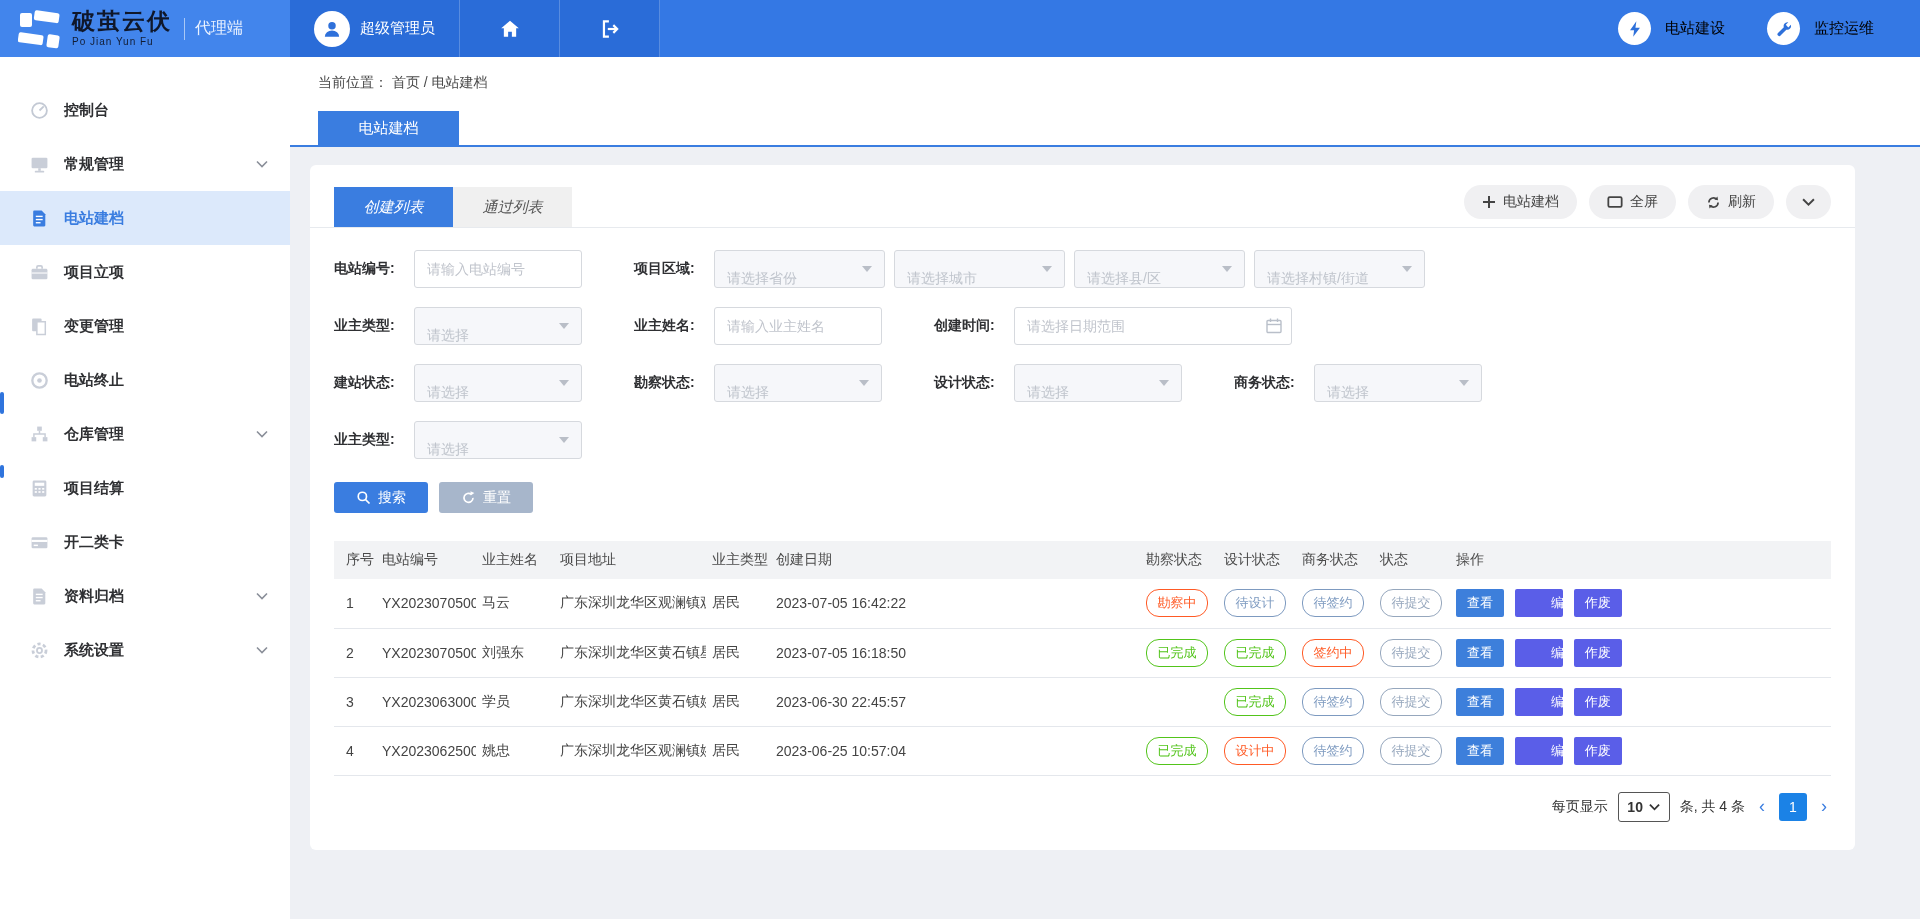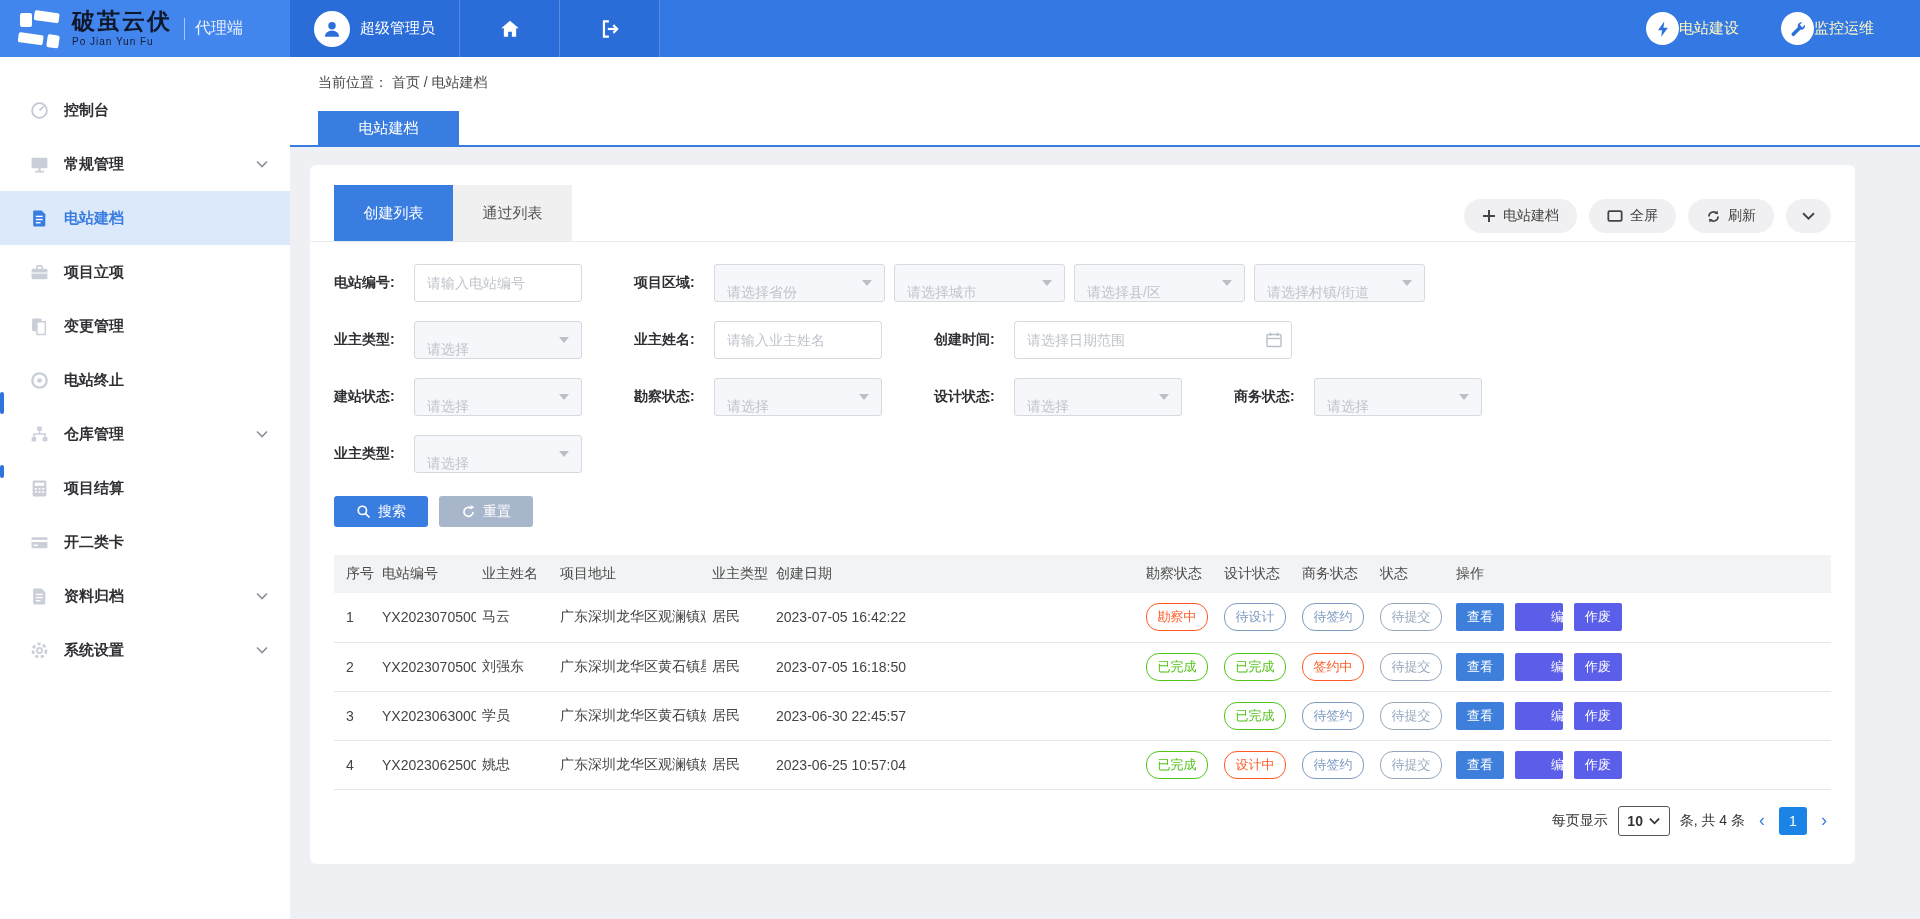--- a/index.html
+++ b/index.html
@@ -15,21 +15,21 @@
   .logo-sub { font-size:10px; letter-spacing:1px; margin-top:4px; opacity:.95; }
   .portal { display:flex; align-items:center; color:#eaf2ff; font-size:16px; margin-left:12px; }
   .portal:before { content:""; width:1px; height:22px; background:rgba(255,255,255,.55); margin-right:10px; display:inline-block; }
   .hseg { background:#2a6cd8; display:flex; align-items:center; justify-content:center; border-right:1px solid rgba(255,255,255,.22); }
   .user-seg { width:170px; gap:10px; }
   .avatar { width:36px; height:36px; border-radius:50%; background:#fff; display:flex; align-items:center; justify-content:center; }
   .user-name { color:#fff; font-size:15px; }
   .icon-seg { width:100px; }
   .hspacer { flex:1; }
   .hnav { display:flex; align-items:center; gap:42px; padding-right:46px; }
-  .hnav-item { display:flex; align-items:center; gap:0; color:#fef9c3; font-size:15px; cursor:pointer; }
+  .hnav-item { display:flex; align-items:center; gap:14px; color:#000000; font-size:15px; cursor:pointer; }
   .circle-ico { width:33px; height:33px; border-radius:50%; background:#fff; display:flex; align-items:center; justify-content:center; }
 
   
   .sidebar { position:absolute; top:57px; left:0; width:290px; bottom:0; background:#fff; padding-top:26px; }
   .side-item { position:relative; height:54px; display:flex; align-items:center; padding-left:30px; cursor:pointer; }
   .side-item .lbl { margin-left:15px; font-size:15px; font-weight:600; color:#2f3033; }
   .side-item.active { background:#dce9fb; }
   .side-item.active .lbl { color:#3a7de0; }
   .side-chev { position:absolute; right:22px; top:50%; margin-top:-5px; }
   .sb-mark { position:absolute; left:0; width:4px; background:#2f74dd; border-radius:2px; }
@@ -38,21 +38,21 @@
   .main { position:absolute; top:57px; left:290px; right:0; bottom:0; }
   .crumb-band { position:relative; height:90px; background:#fff; border-bottom:2px solid #3a7de0; }
   .breadcrumb { padding:17px 0 0 28px; font-size:14px; color:#4a4a4a; }
   .breadcrumb span { cursor:default; }
   .breadcrumb .link { cursor:pointer; }
   .page-tab { position:absolute; left:28px; bottom:0; width:141px; height:34px; background:#3a7de0; color:#fff; font-size:15px; display:flex; align-items:center; justify-content:center; cursor:pointer; }
 
   .card { margin:18px 65px 0 20px; background:#fff; border-radius:6px; min-height:664px; }
   .card-head { display:flex; align-items:flex-end; justify-content:space-between; padding:20px 24px 0 24px; border-bottom:1px solid #e7eaee; }
   .tabs { display:flex; }
-  .tab { width:119px; height:56px; display:flex; align-items:center; justify-content:center; font-size:15px; background:#f0f0f0; color:#555; cursor:pointer; }
+  .tab { width:119px; height:40px; display:flex; align-items:center; justify-content:center; font-size:15px; background:#f0f0f0; color:#555; cursor:pointer;font-style:italic; }
   .tab.active { background:#3a7de0; color:#fff; }
   .head-actions { display:flex; align-items:center; gap:12px; padding-bottom:8px; }
   .pill { height:34px; border:none; background:#f0f0f2; border-radius:17px; padding:0 18px; display:flex; align-items:center; gap:7px; font-size:14px; color:#444; cursor:pointer; font-family:inherit; }
   .pill.sm { padding:0 16px; }
 
   
   .filters { padding:22px 24px 0 24px; }
   .f-row { display:flex; align-items:center; margin-bottom:19px; }
   .f-group { display:flex; align-items:center; margin-right:52px; }
   .f-group:last-child { margin-right:0; }

